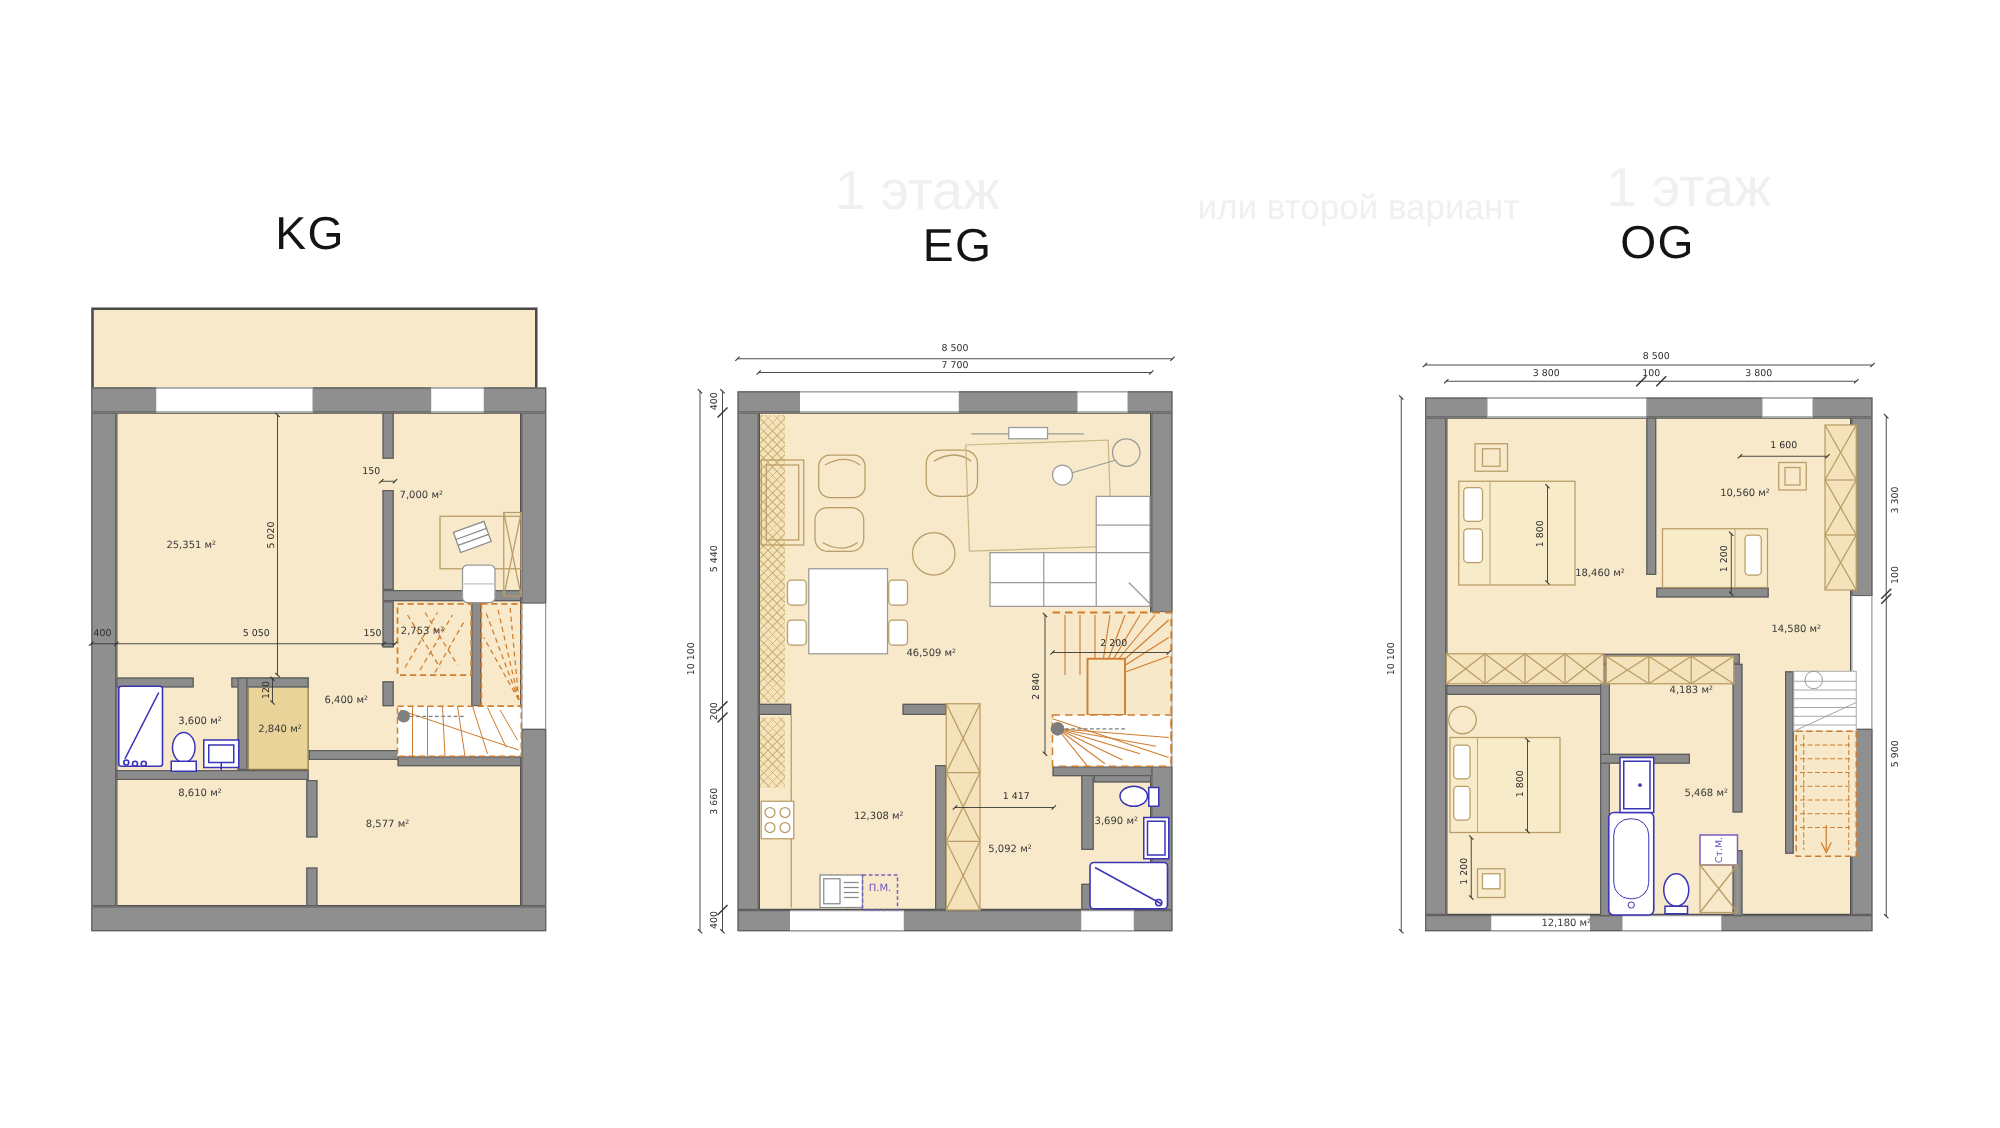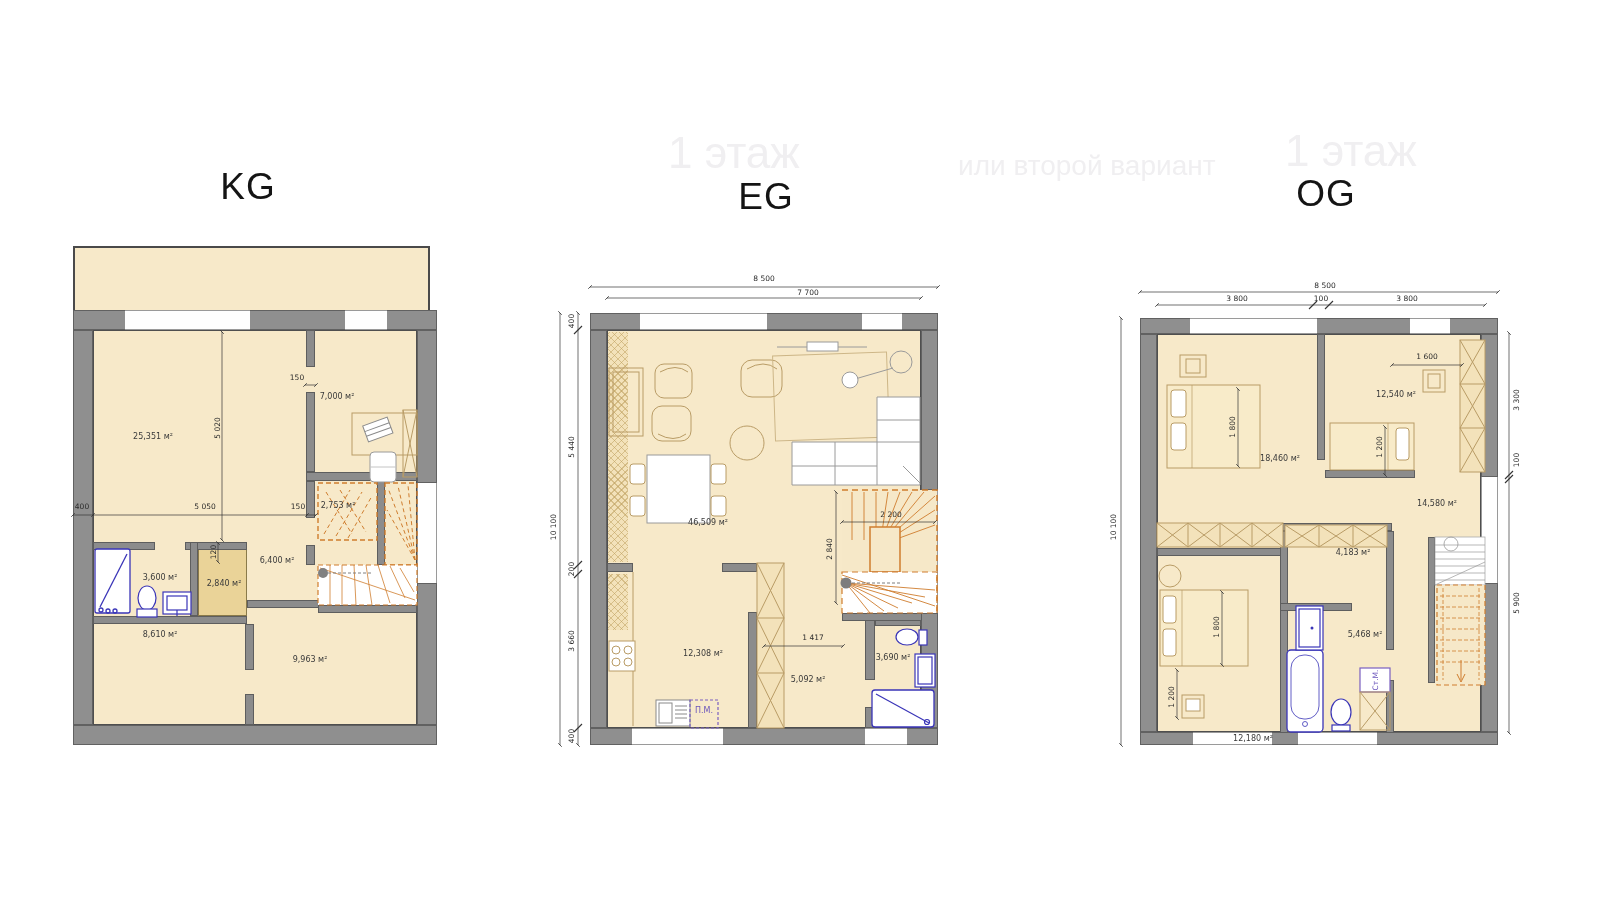--- a/index.html
+++ b/index.html
@@ -436,49 +436,49 @@
   <div class="lbl" style="left:337px;top:396px">7,000 м²</div>
   <div class="dim" style="left:82px;top:506px">400</div>
   <div class="dim" style="left:205px;top:506px">5 050</div>
   <div class="dim" style="left:298px;top:506px">150</div>
   <div class="lbl" style="left:338px;top:505px">2,753 м²</div>
   <div class="dim rot" style="left:213px;top:552px">120</div>
   <div class="lbl" style="left:160px;top:577px">3,600 м²</div>
   <div class="lbl" style="left:224px;top:583px">2,840 м²</div>
   <div class="lbl" style="left:277px;top:560px">6,400 м²</div>
   <div class="lbl" style="left:160px;top:634px">8,610 м²</div>
-  <div class="lbl" style="left:310px;top:659px">9,963 м²</div>
+  <div class="lbl" style="left:310px;top:659px">8,577 м²</div>
 
   <div class="dim" style="left:764px;top:278px">8 500</div>
-  <div class="dim" style="left:808px;top:292px">7 700</div>
+  <div class="dim" style="left:764px;top:292px">7 700</div>
   <div class="dim rot" style="left:553px;top:527px">10 100</div>
   <div class="dim rot" style="left:571px;top:321px">400</div>
   <div class="dim rot" style="left:571px;top:447px">5 440</div>
   <div class="dim rot" style="left:571px;top:569px">200</div>
   <div class="dim rot" style="left:571px;top:641px">3 660</div>
   <div class="dim rot" style="left:571px;top:736px">400</div>
-  <div class="lbl" style="left:708px;top:522px">46,509 м²</div>
+  <div class="lbl" style="left:745px;top:522px">46,509 м²</div>
   <div class="dim" style="left:891px;top:514px">2 200</div>
   <div class="dim rot" style="left:829px;top:549px">2 840</div>
   <div class="dim" style="left:813px;top:637px">1 417</div>
   <div class="lbl" style="left:703px;top:653px">12,308 м²</div>
   <div class="lbl" style="left:808px;top:679px">5,092 м²</div>
   <div class="lbl" style="left:893px;top:657px">3,690 м²</div>
   <div class="lbl pur" style="left:704px;top:710px">П.М.</div>
 
   <div class="dim" style="left:1325px;top:285px">8 500</div>
   <div class="dim" style="left:1237px;top:298px">3 800</div>
   <div class="dim" style="left:1321px;top:298px">100</div>
   <div class="dim" style="left:1407px;top:298px">3 800</div>
   <div class="dim rot" style="left:1113px;top:527px">10 100</div>
   <div class="dim rot" style="left:1516px;top:400px">3 300</div>
   <div class="dim rot" style="left:1516px;top:460px">100</div>
   <div class="dim rot" style="left:1516px;top:603px">5 900</div>
   <div class="dim" style="left:1427px;top:356px">1 600</div>
-  <div class="lbl" style="left:1396px;top:394px">12,540 м²</div>
+  <div class="lbl" style="left:1396px;top:394px">10,560 м²</div>
   <div class="dim rot" style="left:1379px;top:447px">1 200</div>
   <div class="lbl" style="left:1280px;top:458px">18,460 м²</div>
   <div class="dim rot" style="left:1232px;top:427px">1 800</div>
   <div class="lbl" style="left:1437px;top:503px">14,580 м²</div>
   <div class="lbl" style="left:1353px;top:552px">4,183 м²</div>
   <div class="lbl" style="left:1365px;top:634px">5,468 м²</div>
   <div class="lbl pur rot" style="left:1375px;top:680px;font-size:7.5px">Ст.М.</div>
   <div class="lbl" style="left:1253px;top:738px">12,180 м²</div>
   <div class="dim rot" style="left:1216px;top:627px">1 800</div>
   <div class="dim rot" style="left:1171px;top:697px">1 200</div>

